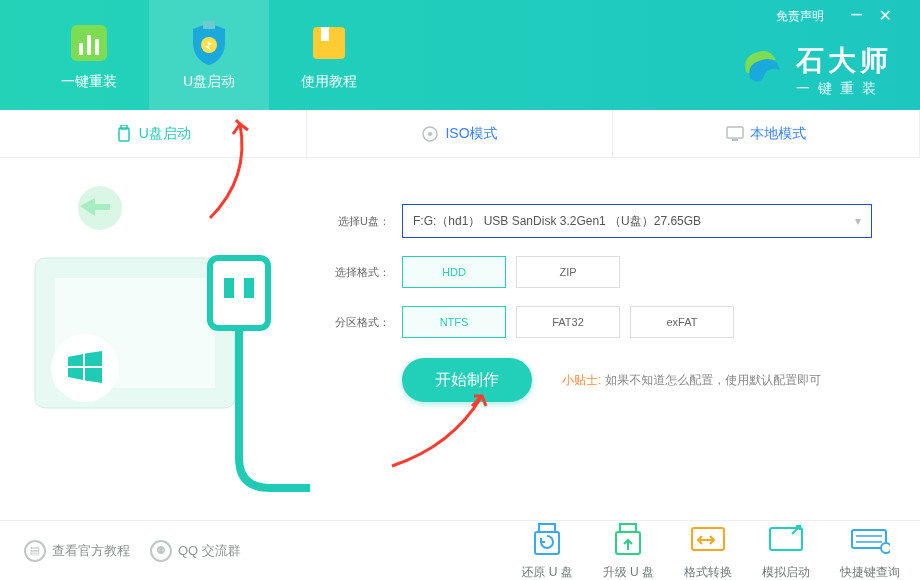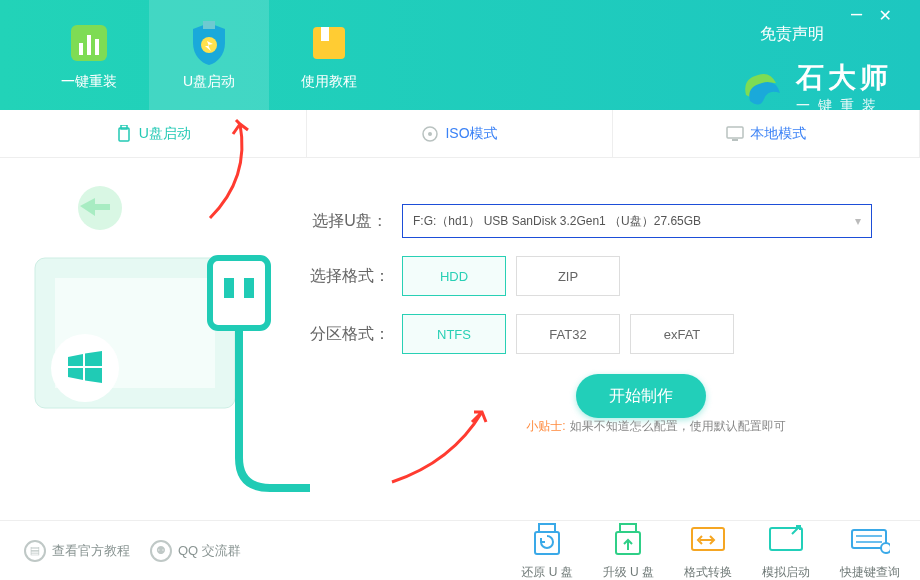--- a/index.html
+++ b/index.html
@@ -4,46 +4,46 @@
 <style>
 * { margin:0; padding:0; box-sizing:border-box; font-family:"Microsoft YaHei","微软雅黑",sans-serif; }
 body { width:920px; height:580px; overflow:hidden; background:#fff; }
 
 
 .hdr { height:110px; background:linear-gradient(to right,#22d3b8,#1dc7c0); display:flex; align-items:center; position:relative; }
 .hdr .tabs { display:flex; height:100%; align-items:flex-start;padding-left:29px; }
 .hdr-tab { width:120px; height:100%; display:flex; flex-direction:column; align-items:center; justify-content:center; color:#fff; font-size:14px; cursor:pointer; }
 .hdr-tab.active { background:rgba(255,255,255,0.15); }
 .hdr-tab .icn { width:48px; height:48px; display:flex; align-items:center; justify-content:center; margin-bottom:6px; }
-.hdr .disclaimer { position:absolute; top:24px; right:96px; color:#fff; font-size:16px; cursor:pointer; }
+.hdr .disclaimer { position:absolute; top:8px; right:96px; color:#fff; font-size:12px; cursor:pointer; }
 .hdr .win-btn { position:absolute; top:6px; color:#fff; font-size:16px; cursor:pointer; }
 .hdr .min { right:58px; top:2px; font-size:20px; }
 .hdr .close { right:28px; }
-.brand { position:absolute; right:28px; top:59px; color:#fff; display:flex; align-items:flex-end; }
+.brand { position:absolute; right:28px; top:42px; color:#fff; display:flex; align-items:flex-start; }
 .brand .logo { width:50px; height:50px; border-radius:50%; position:relative; margin-right:10px; }
 .brand .txt { display:flex; flex-direction:column; }
 .brand .t1 { font-size:28px; font-weight:bold; letter-spacing:4px; }
 .brand .t2 { font-size:14px; letter-spacing:8px; opacity:.9; }
 
 
 .subtabs { height:48px; display:flex; border-bottom:1px solid #eee; }
 .subtab { flex:1; display:flex; align-items:center; justify-content:center; font-size:14px; color:#3b82f6; cursor:pointer; border-right:1px solid #eee; }
 .subtab.active { color:#22c9b4; }
 .subtab .si { width:18px; height:18px; margin-right:6px; display:inline-flex; align-items:center; justify-content:center; }
 
 
 .main { display:flex; height:362px; }
 .illus { width:310px; position:relative; }
 .form { flex:1; padding:46px 40px 0 0; }
 
 .row { display:flex; align-items:center; margin-bottom:18px; }
-.row .lbl { width:80px; font-size:16px; color:#666; text-align:center; margin-right:12px; }
+.row .lbl { width:80px; font-size:11px; color:#666; text-align:right; margin-right:12px; }
 .sel { flex:1; max-width:470px; height:34px; border:1px solid #1d4ed8; display:flex; align-items:center; padding:0 10px; font-size:12px; color:#555; position:relative; cursor:pointer; }
 .sel .caret { position:absolute; right:10px; color:#bbb; }
-.opt { width:104px; height:40px; border:1px solid #ddd; display:flex; align-items:center; justify-content:center; font-size:13px; color:#666; margin-right:10px; cursor:pointer; }
+.opt { width:104px; height:32px; border:1px solid #ddd; display:flex; align-items:center; justify-content:center; font-size:11px; color:#666; margin-right:10px; cursor:pointer; }
 .opt.sel-on { border-color:#28d0b5; color:#28d0b5; background:#f3fdfb; }
 
 .action-row { display:flex; align-items:center; margin-top:20px; margin-left:92px; }
 .start-btn { width:130px; height:44px; border-radius:22px; background:#22cfb9; color:#fff; display:flex; align-items:center; justify-content:center; font-size:16px; cursor:pointer; box-shadow:0 2px 6px rgba(34,207,185,.4); }
 .tip { margin-left:30px; font-size:12px; color:#888; }
 .tip .tiplbl { color:#ff8a3d; margin-right:4px; }
 
 
 .arrow { position:absolute; pointer-events:none; }
 
@@ -189,21 +189,21 @@
       <div class="opt">ZIP</div>
     </div>
 
     <div class="row">
       <span class="lbl">分区格式：</span>
       <div class="opt sel-on">NTFS</div>
       <div class="opt">FAT32</div>
       <div class="opt">exFAT</div>
     </div>
 
-    <div class="action-row" style="position:relative;flex-direction:column;">
+    <div class="action-row" style="position:relative;">
       <div class="start-btn">开始制作</div>
       <div class="tip">
         <span class="tiplbl">小贴士:</span><span>如果不知道怎么配置，使用默认配置即可</span>
       </div>
 
       <svg class="arrow" style="left:-20px; top:18px;" width="130" height="100">
         <path d="M10 90 Q70 70 100 20" stroke="#ff3b30" stroke-width="3" fill="none"></path>
         <path d="M92 20 L100 20 L104 30 M100 20 L90 30" stroke="#ff3b30" stroke-width="3" fill="none"></path>
       </svg>
     </div>

